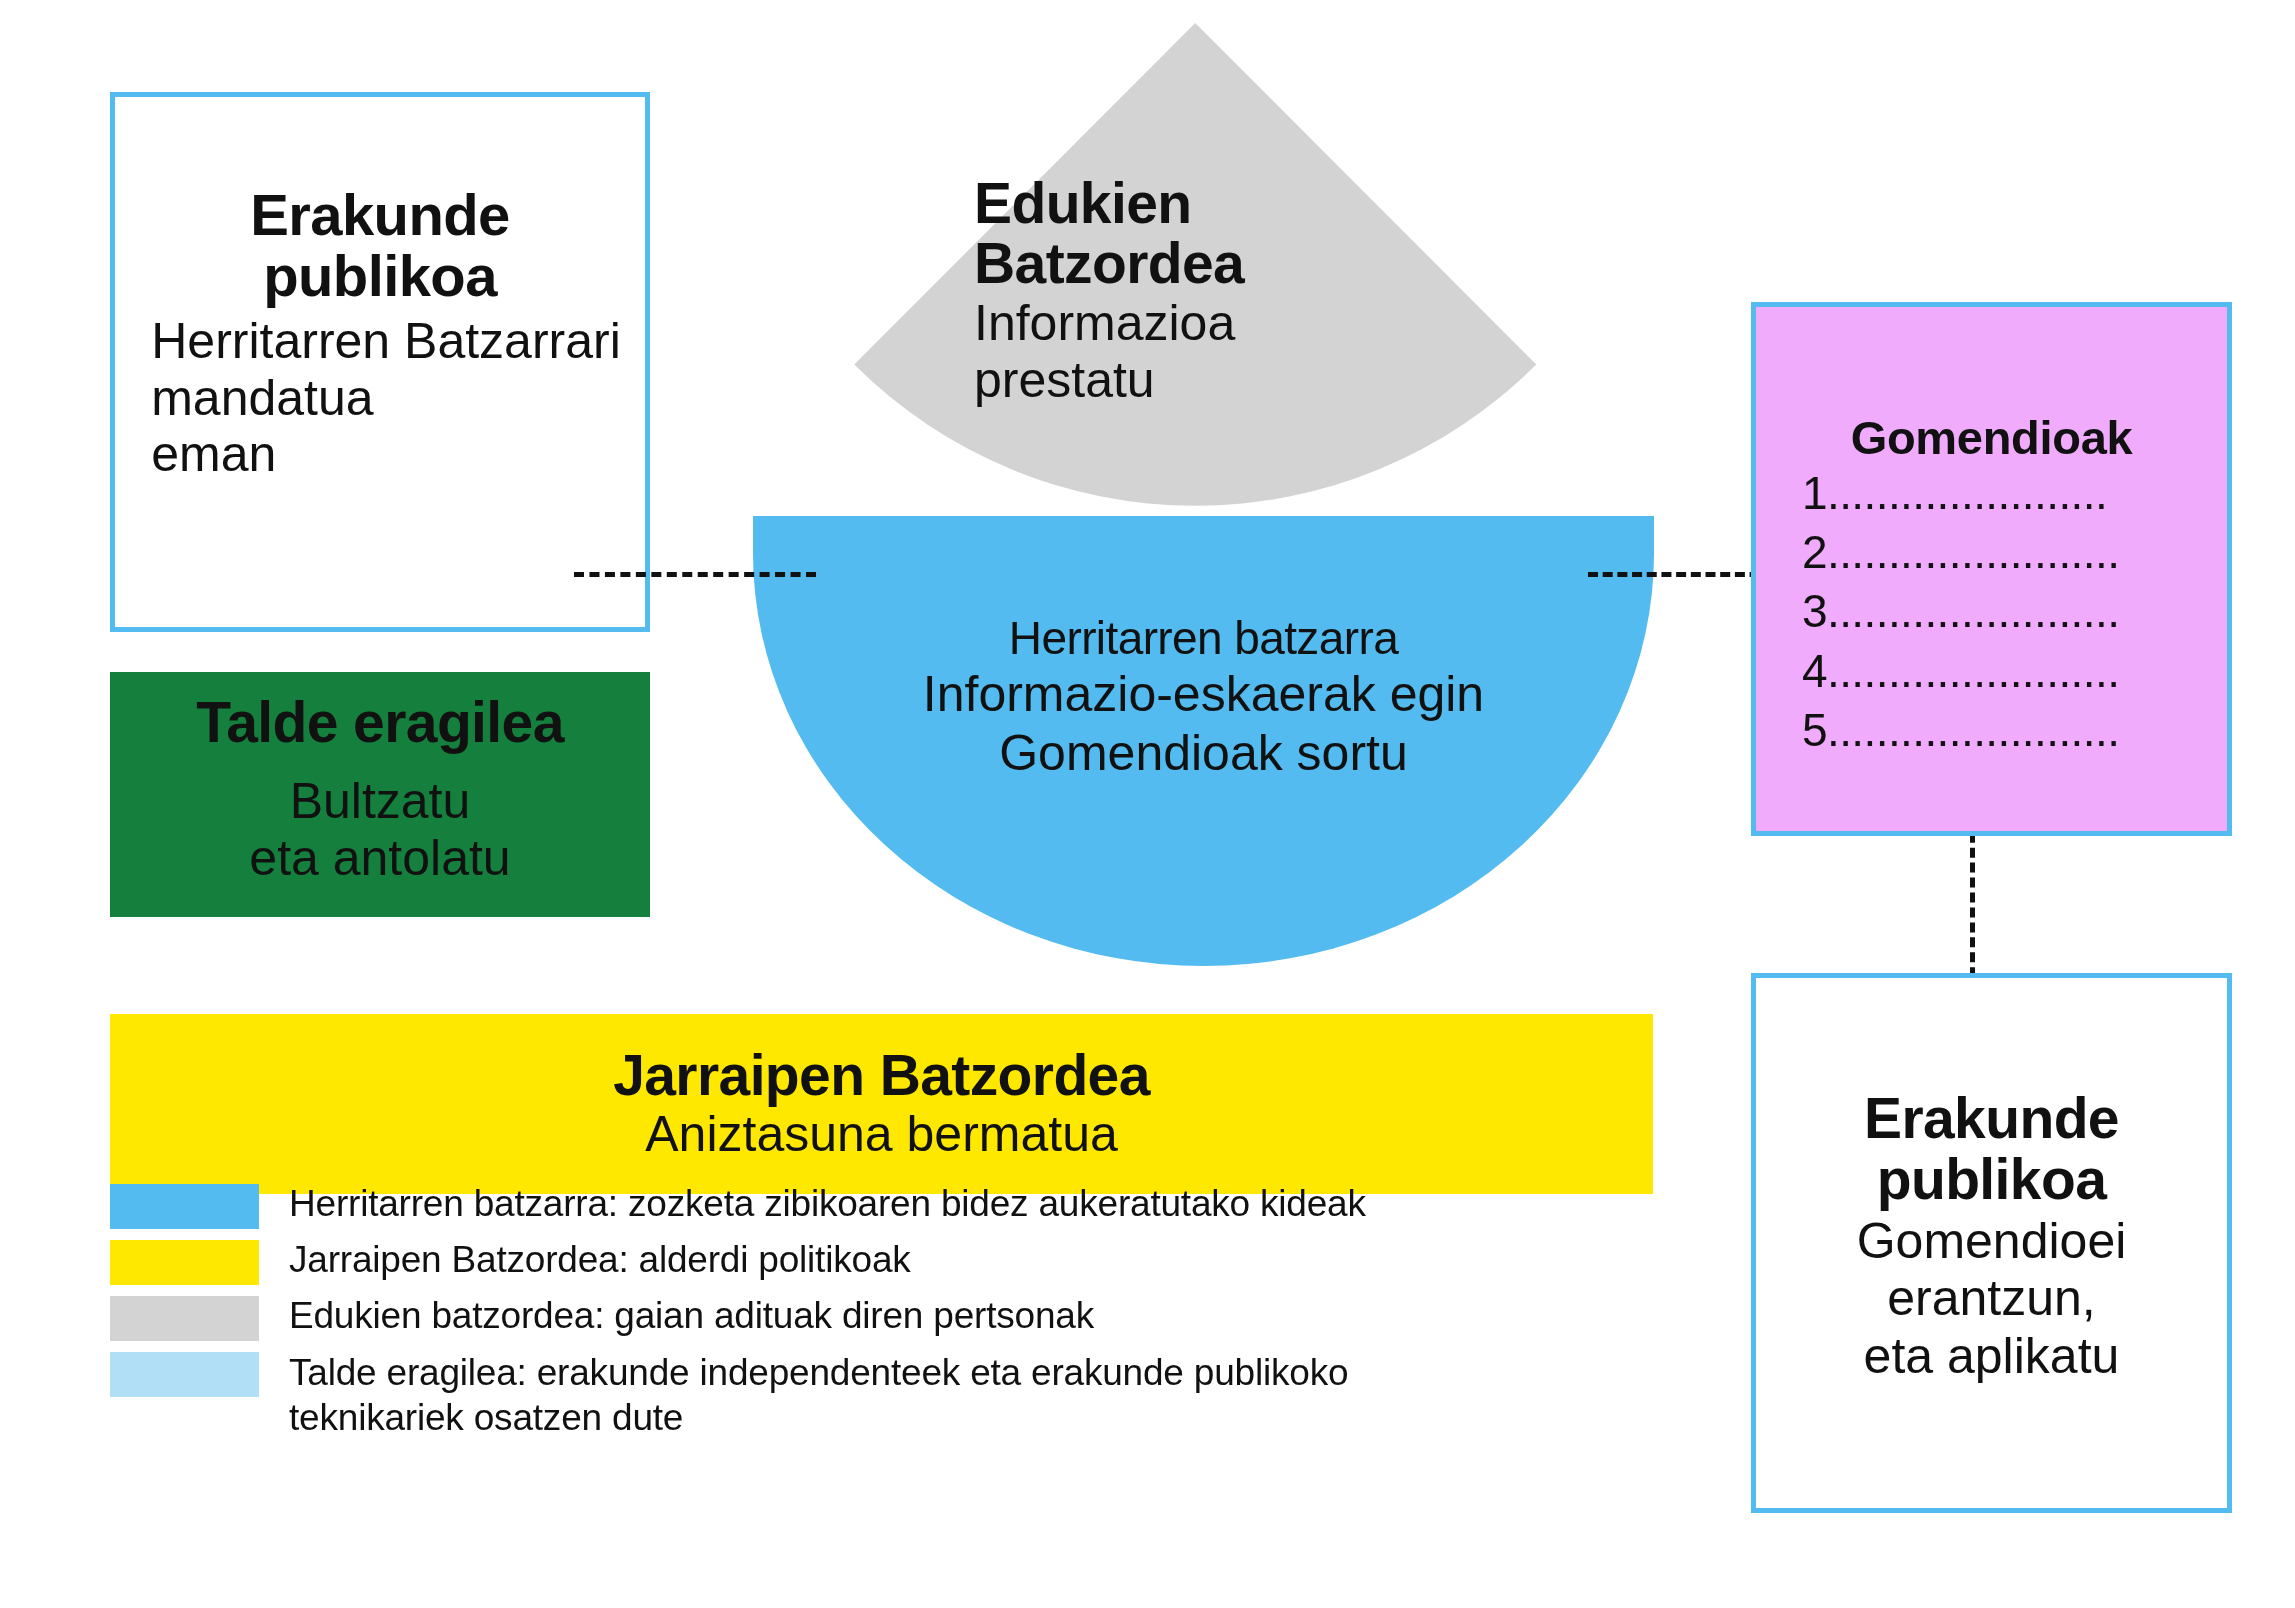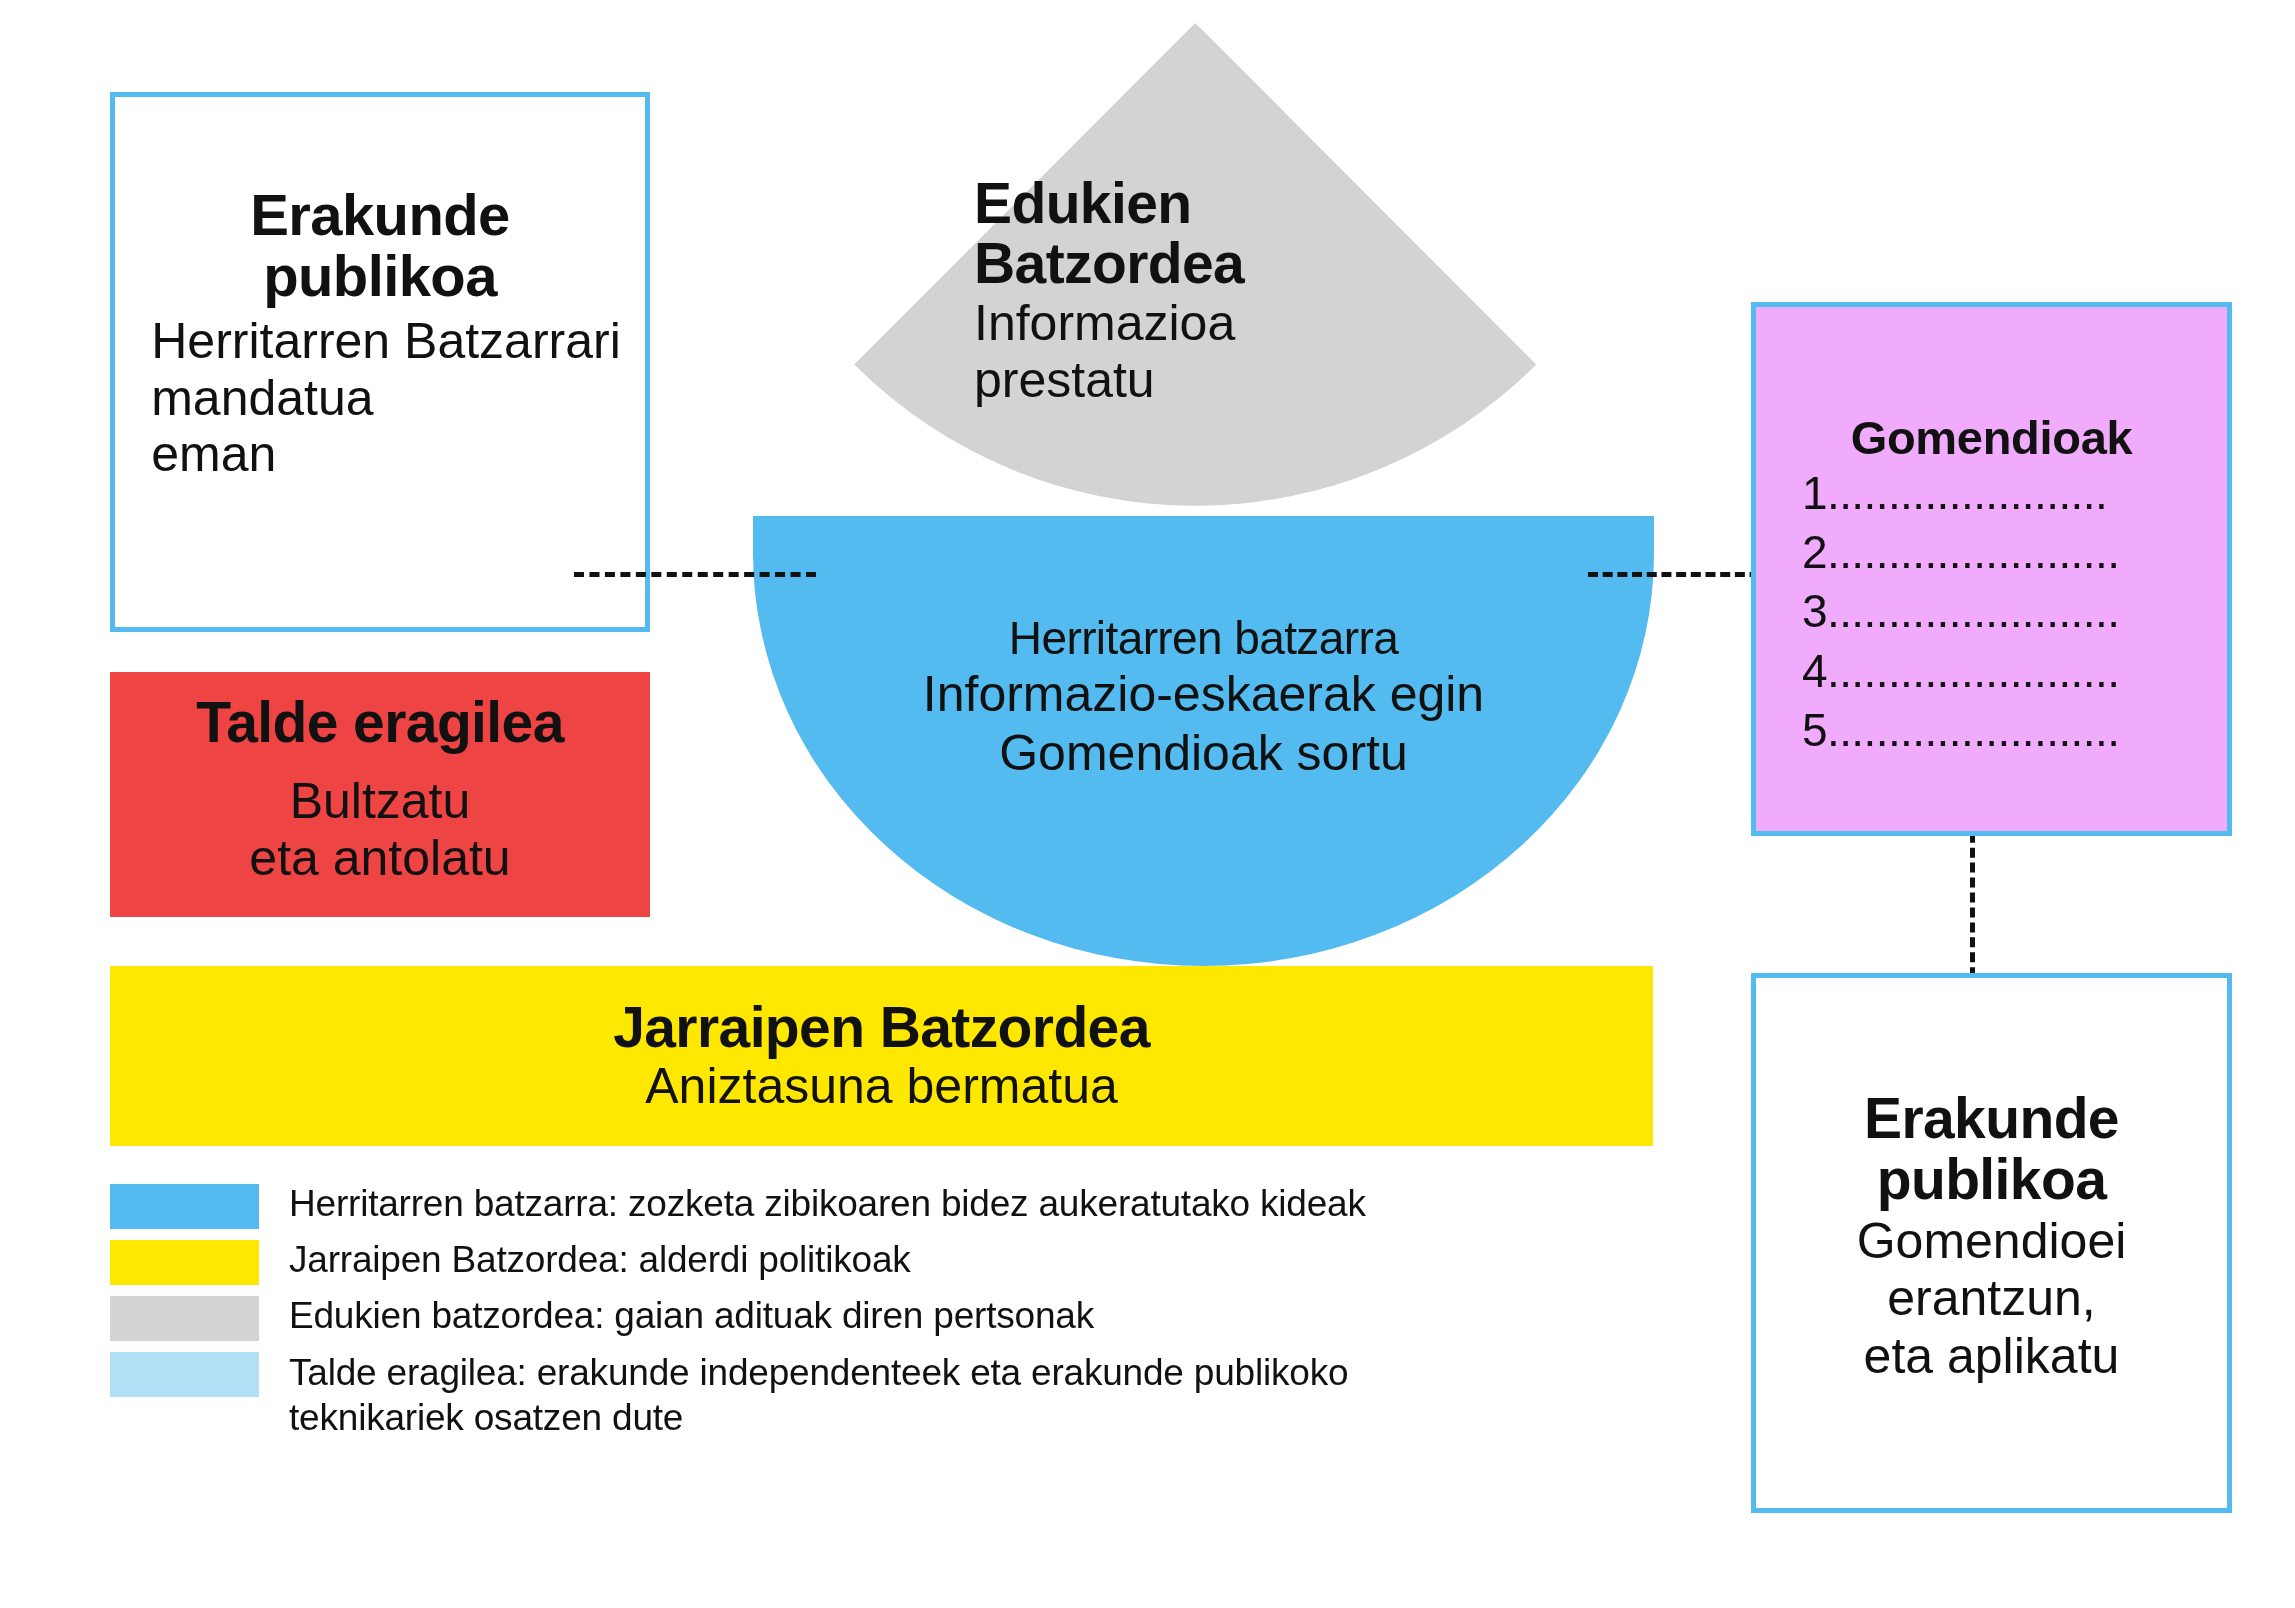--- a/index.html
+++ b/index.html
@@ -24,30 +24,30 @@
     text-align:center;white-space:pre-line;
   }
   #box-erakunde-top .sub{
     font-size:50px;font-weight:400;line-height:1.13;
     white-space:pre-line;margin-top:6.2px;margin-left:12px;
   }
 
   
   #box-talde{
     left:110px; top:672px; width:540px; height:245px;
-    background:#ef4444;
+    background:#15803d;
     display:flex;flex-direction:column;align-items:center;justify-content:center;
     box-sizing:border-box;padding-bottom:8.7px;
   }
   #box-talde .title{font-size:57px;font-weight:700;line-height:1.05;letter-spacing:-0.6px;text-align:center;}
   #box-talde .sub{font-size:50px;font-weight:400;line-height:1.15;text-align:center;white-space:pre-line;margin-top:20px;}
 
   
   #box-jarraipen{
-    left:110px; top:966px; width:1543px; height:180px;
+    left:110px; top:1014px; width:1543px; height:180px;
     background:#FFE800;
     display:flex;flex-direction:column;align-items:center;justify-content:center;
     box-sizing:border-box;
   }
   #box-jarraipen .title{font-size:57px;font-weight:700;line-height:1.04;letter-spacing:-0.6px;text-align:center;}
   #box-jarraipen .sub{font-size:50px;font-weight:400;line-height:1.1;text-align:center;margin-top:2.5px;}
 
   
   #sail-wrap{left:0;top:0;width:2295px;height:558px;pointer-events:none;}
   #sail-text{

